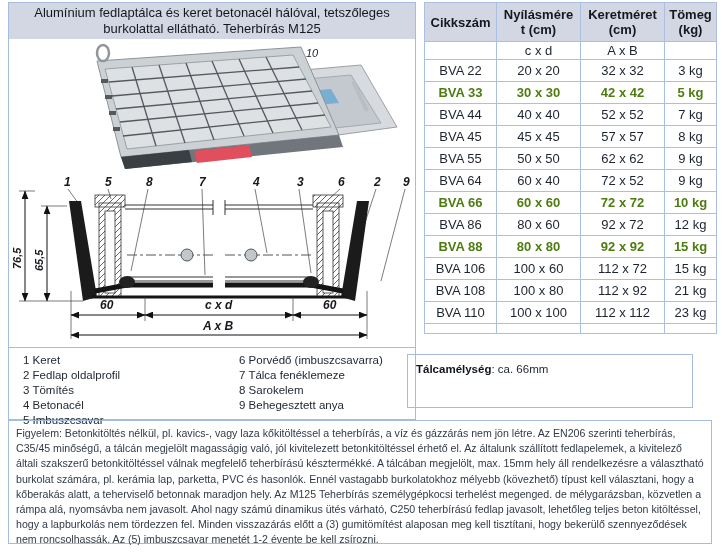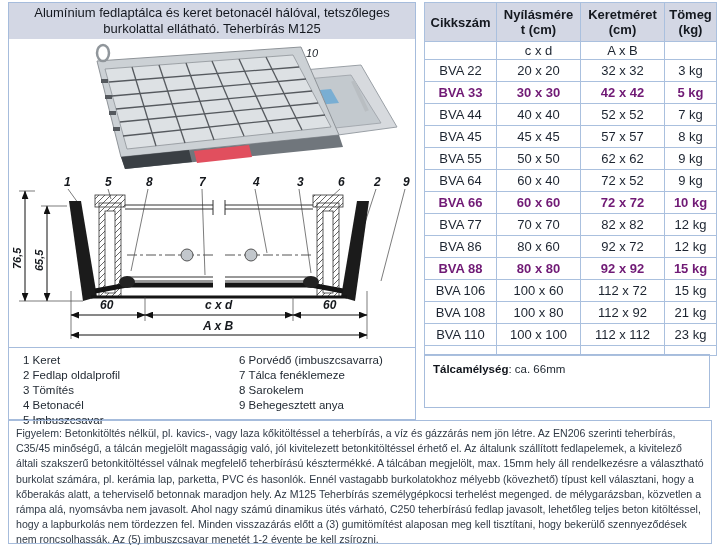--- a/index.html
+++ b/index.html
@@ -18,24 +18,24 @@
   .legend-col.l{left:14px;} .legend-col.r{left:198px;margin-left:32px;}
   .legend-item{margin-bottom:1px;}
 
   
   .table-wrap{position:absolute;left:424px;top:2px;width:292px;}
   table.data{border-collapse:collapse;width:292px;table-layout:fixed;font-size:13px;color:#1c2430;border-radius:13px;}
   table.data td,table.data th{border:1px solid #aac0de;text-align:center;padding:0 2px;overflow:hidden;white-space:nowrap;}
   table.data th{background:#d3d7e4;font-weight:bold;font-size:13px;line-height:15px;height:38px;color:#14181f;}
   tr.subhdr td{height:17px;font-size:13px;}
   tr.datarow td{height:21px;}
-  tr.bold td{font-weight:bold;color:#701a75;}
+  tr.bold td{font-weight:bold;color:#4d7c0f;}
   tr.emptyrow td{height:9px;}
 
-  .spec-box{position:absolute;left:424px;top:354px;width:276px;height:44px;
+  .spec-box{position:absolute;left:407px;top:354px;width:276px;height:44px;
     border:1px solid #a6bcdc;padding:8px 0 0 8px;font-size:11.5px;color:#222a33;}
   .spec-line{margin-bottom:12px;}
   .spec-line b{color:#10141b;}
 
   
   .note-box{position:absolute;left:8px;top:420px;width:688px;height:112px;
     border:1px solid #a6bcdc;padding:5px 7px;font-size:10.6px;line-height:15.2px;color:#303a46;}
 
   svg text{font-family:"Liberation Sans","DejaVu Sans",sans-serif;}
   .callout{font-size:12px;font-weight:bold;fill:#15181d;}
@@ -260,26 +260,20 @@
             <td>72 x 52</td>
             <td>9 kg</td>
           </tr>
       <tr class="datarow bold">
             <td>BVA 66</td>
             <td>60 x 60</td>
             <td>72 x 72</td>
             <td>10 kg</td>
           </tr>
       <tr class="datarow">
-            <td>BVA 77</td>
-            <td>70 x 70</td>
-            <td>82 x 82</td>
-            <td>12 kg</td>
-          </tr>
-      <tr class="datarow">
             <td>BVA 86</td>
             <td>80 x 60</td>
             <td>92 x 72</td>
             <td>12 kg</td>
           </tr>
       <tr class="datarow bold">
             <td>BVA 88</td>
             <td>80 x 80</td>
             <td>92 x 92</td>
             <td>15 kg</td>

